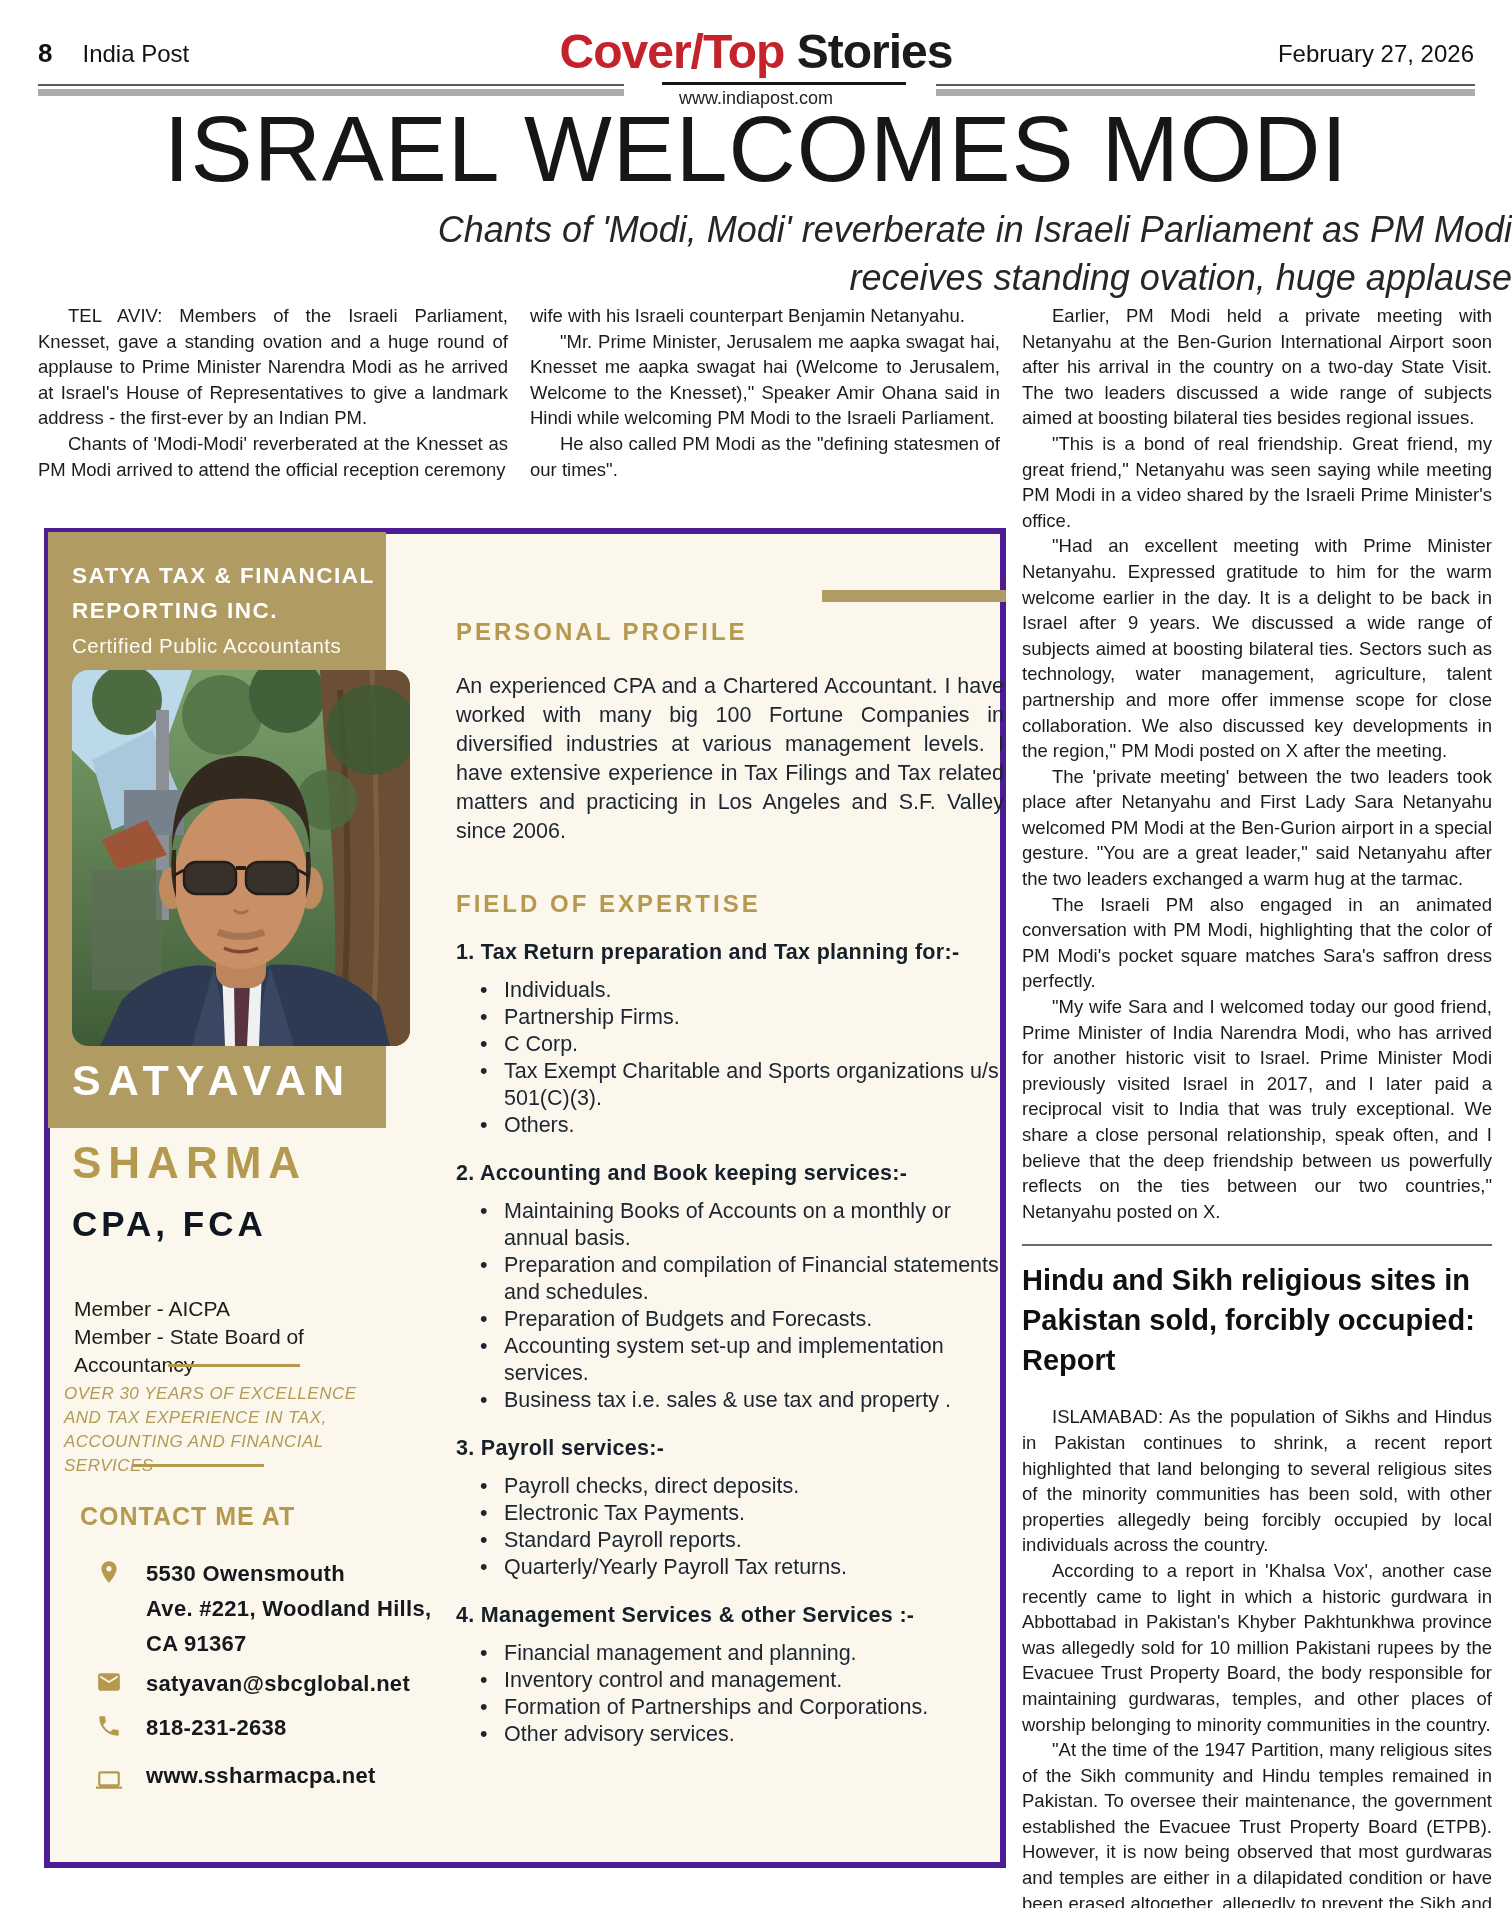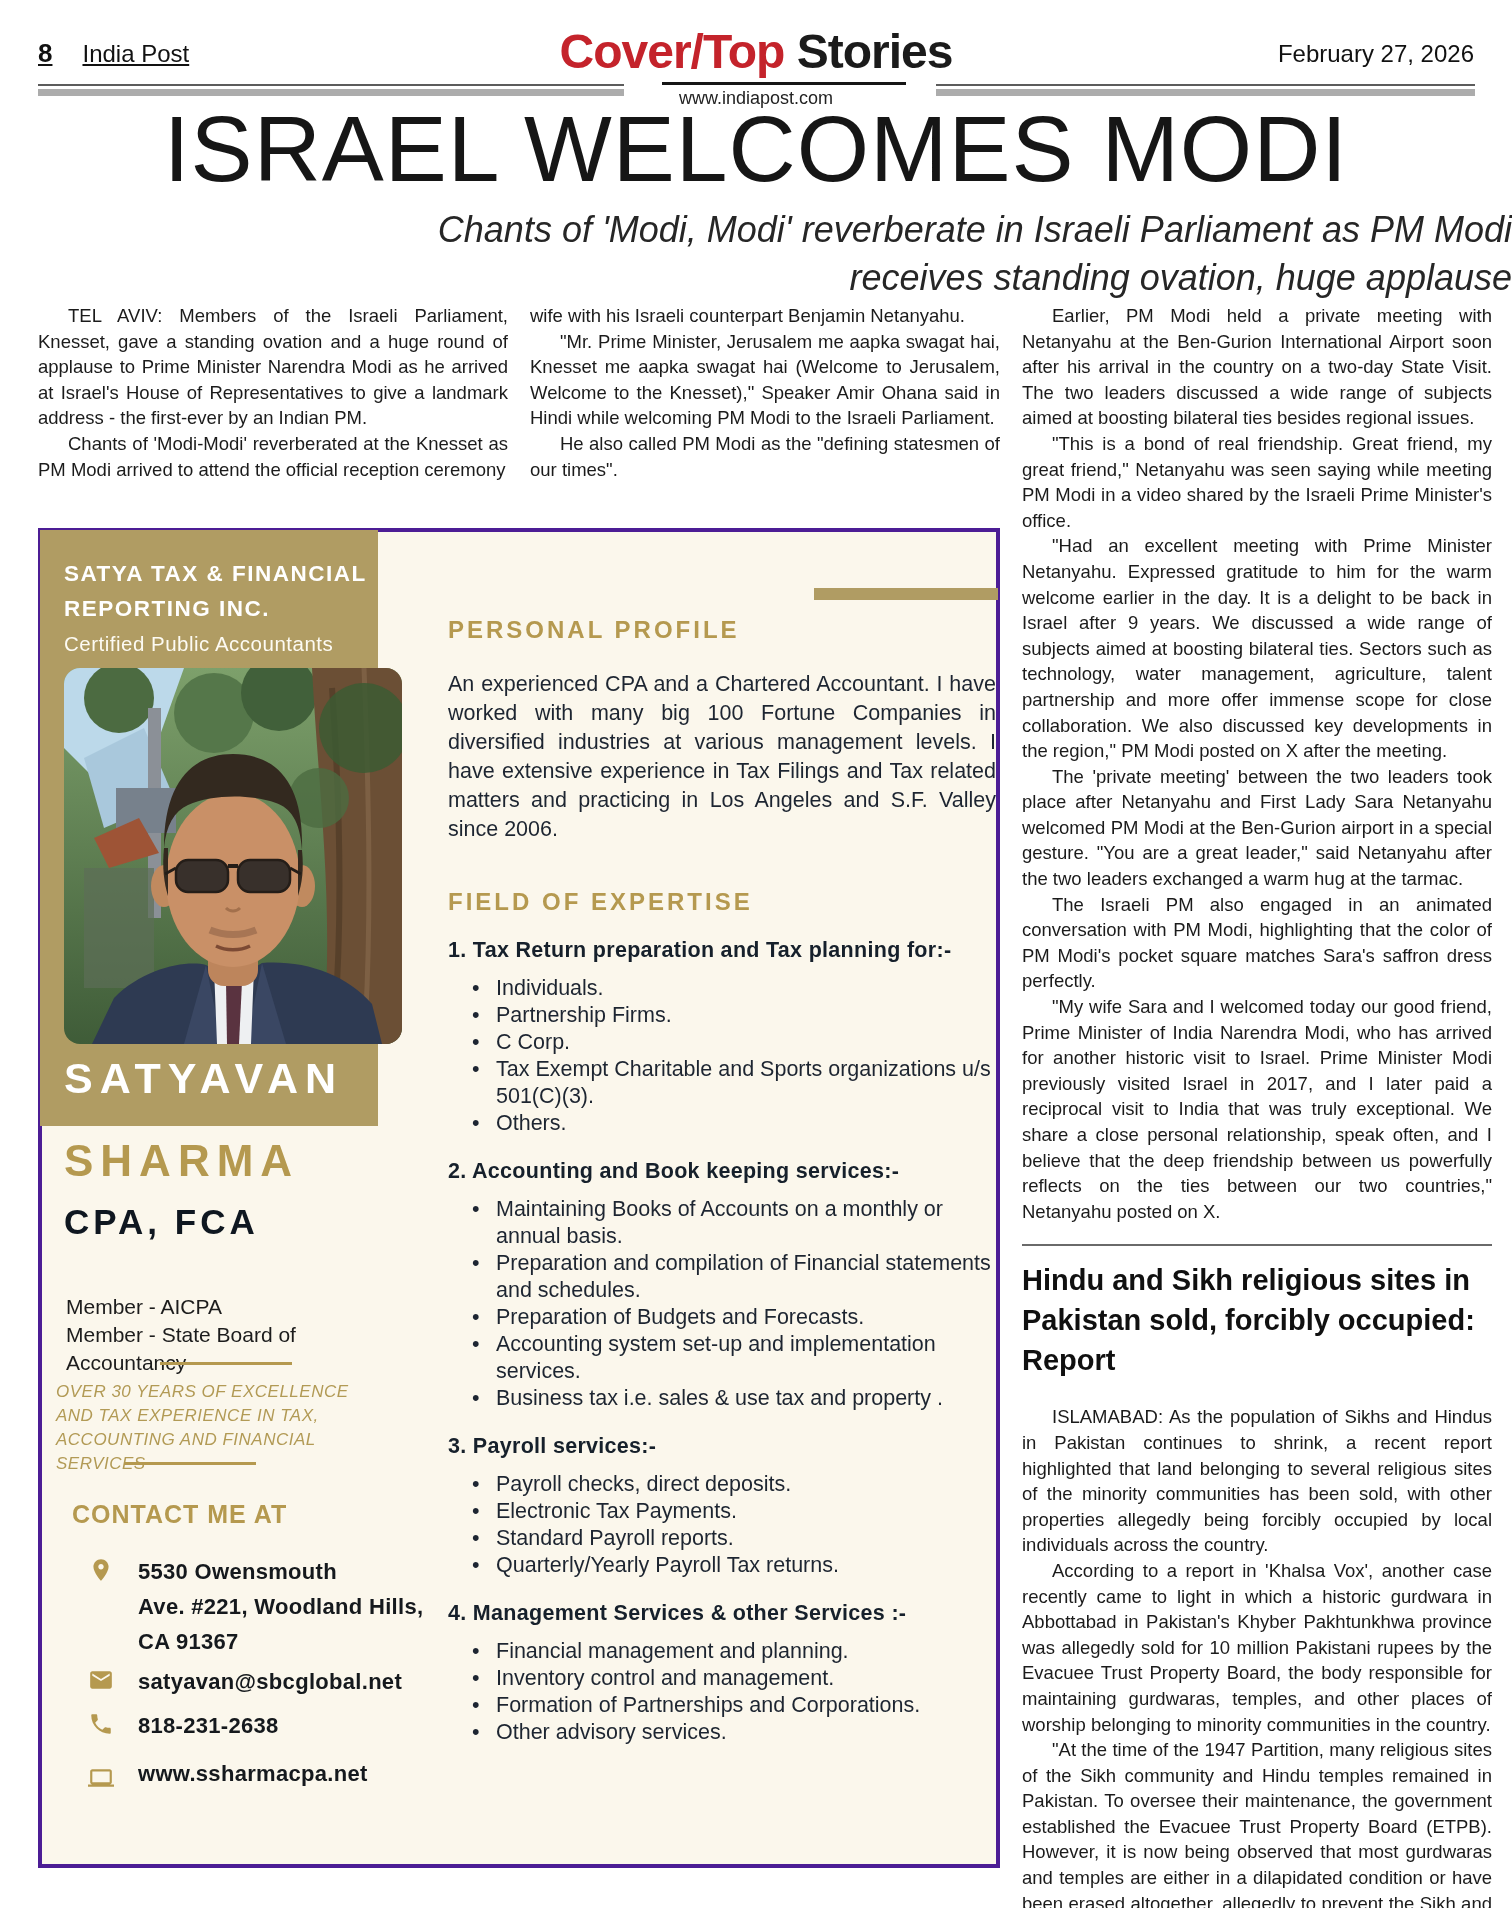--- a/index.html
+++ b/index.html
@@ -1,20 +1,20 @@
 <!DOCTYPE html>
 <html><head>
 <meta charset="utf-8">
 <style>
   html,body { margin:0; padding:0; background:#ffffff; }
   .page { position:relative; width:1512px; height:1908px; background:#fff; overflow:hidden;
           font-family:"Liberation Sans", sans-serif; color:#1a1a1a; }
 
   
-  .hdr-left { position:absolute; left:38px; top:38px; font-size:24px; color:#111;text-decoration:underline; }
+  .hdr-left { position:absolute; left:38px; top:38px; font-size:24px; color:#111; }
   .hdr-left .pageno { font-weight:bold; font-size:26px; margin-right:30px; }
   .hdr-date { position:absolute; right:38px; top:40px; font-size:24px; color:#111; }
   .section-title { position:absolute; left:0; right:0; top:24px; text-align:center;
                    font-size:48px; font-weight:bold; letter-spacing:-1px; color:#1b1b1b; }
   .section-title .red { color:#c4232b; }
   .title-rule { position:absolute; left:662px; top:82px; width:244px; height:3px; background:#151515; }
   .site-line { position:absolute; left:0; right:0; top:88px; text-align:center; font-size:18px; color:#222; }
   .gray-rule { position:absolute; top:84px; }
   .gray-rule .t { height:2px; background:#5c5c5c; margin-bottom:3px; }
   .gray-rule .b { height:7px; background:#acacac; }
@@ -32,22 +32,22 @@
          text-align:justify; color:#1b1b1b; }
   .col p { margin:0; text-indent:30px; }
   .col p.noindent { text-indent:0; }
   .col1 { left:38px; } .col2 { left:530px; } .col3 { left:1022px; }
   .rule2 { border:none; border-top:2px solid #6a6a6a; margin:20px 0 14px 0; }
   .headline2 { font-weight:bold; font-size:29px; line-height:40px; text-align:left;
                color:#101010; margin:4px 0 24px 0; }
   .headline2 div { text-indent:0; }
 
   
-  .ad { position:absolute; left:38px; top:528px; width:962px; height:1340px;
-        background:#fbf7ec; border:4px solid #4c1d95; box-sizing:border-box; }
+  .ad { position:absolute; left:44px; top:528px; width:962px; height:1340px;
+        background:#fbf7ec; border:6px solid #4c1d95; box-sizing:border-box; }
   .goldbox { position:absolute; left:-2px; top:-2px; width:338px; height:596px; background:#b09c63; }
   .brand { position:absolute; left:22px; top:24px; color:#ffffff; font-weight:bold;
            font-size:22.5px; letter-spacing:1.5px; line-height:35px; }
   .brand-tag { position:absolute; left:22px; top:100px; color:#fdfbf3; font-size:20.5px; letter-spacing:0.5px; }
   .photo { position:absolute; left:22px; top:136px; width:338px; height:376px;
            border-radius:16px; overflow:hidden; }
   .first-name { position:absolute; left:22px; top:522px; color:#ffffff; font-weight:bold;
                 font-size:43px; letter-spacing:7px; }
   .last-name  { position:absolute; left:22px; top:604px; color:#b5994f; font-weight:bold;
                 font-size:44px; letter-spacing:7px; }

